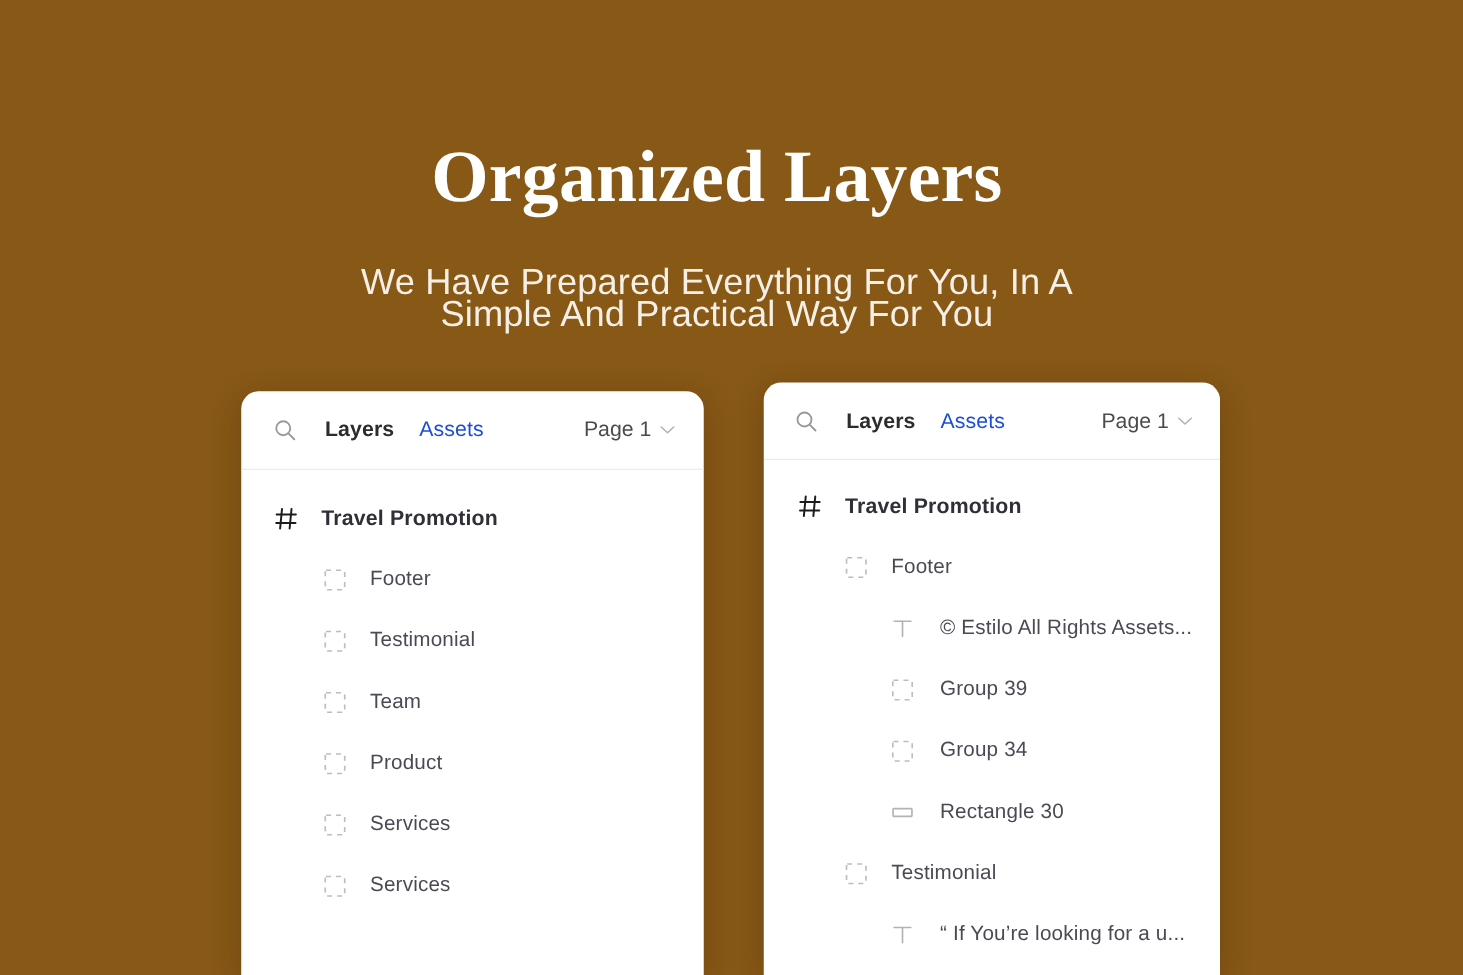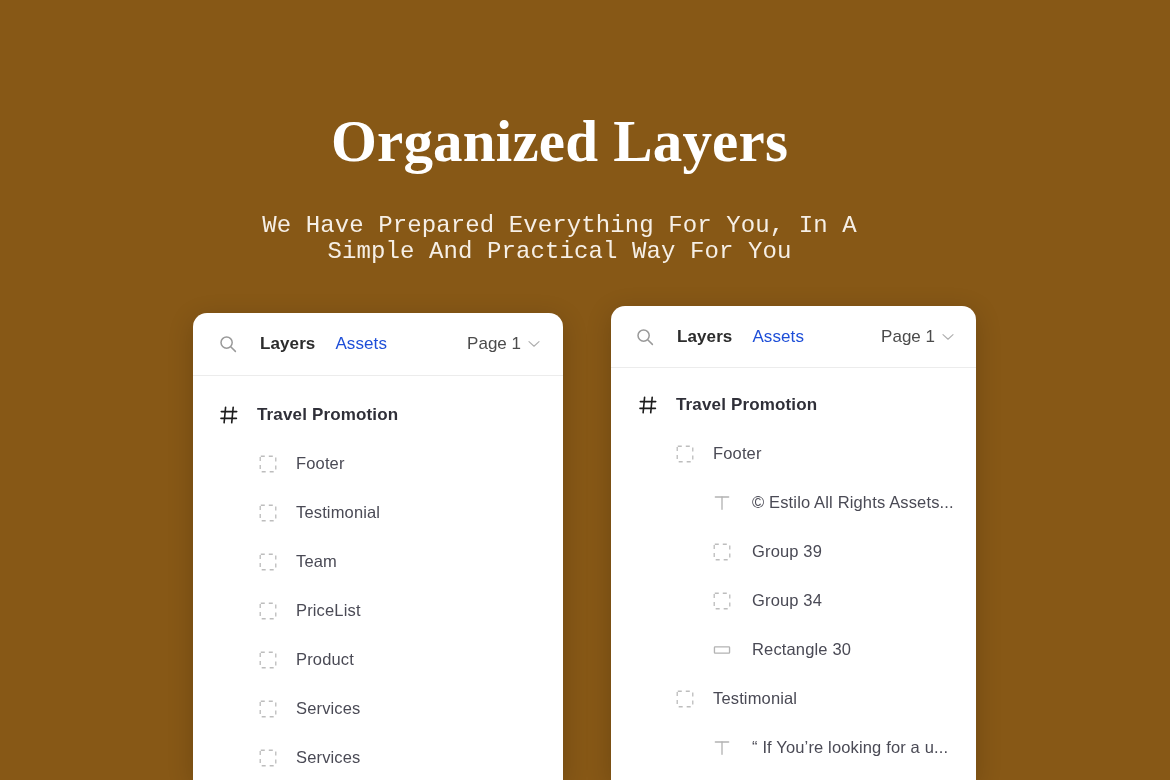--- a/index.html
+++ b/index.html
@@ -12,39 +12,39 @@
 
   body {
     background: #875816;
     font-family: "Liberation Sans", sans-serif;
     position: relative;
   }
 
   
   .hero {
     position: absolute;
-    top: 0; left: 0;
+    top: 0; left: 14px;
     width: 1119px;
     text-align: center;
   }
 
   .hero-title {
     font-family: "Liberation Serif", serif;
     font-weight: bold;
     font-size: 59px;
     line-height: 1;
     color: #ffffff;
     letter-spacing: 0.2px;
     margin-top: 112px;
   }
 
   .hero-subtitle {
-    font-family: Liberation Mono, monospace;
+    font-family: Liberation Sans, sans-serif;
     font-weight: 400;
-    font-size: 24px;
+    font-size: 29px;
     line-height: 26px;
     color: #f6efe6;
     margin-top: 42px;
     letter-spacing: 0.1px;
   }
 
   
   .panel {
     position: absolute;
     background: #ffffff;
@@ -218,28 +218,20 @@
 
     <div class="layer-row lvl1">
       <span class="layer-icon">
         <svg viewBox="0 0 18 18" fill="none">
           <rect x="2" y="2" width="14" height="14" stroke="#bdbdbd" stroke-width="1.2" stroke-dasharray="3.6 3.6" rx="0.5"></rect>
         </svg>
       </span>
       <span class="layer-label">Team</span>
     </div>
 
-    <div class="layer-row lvl1">
-      <span class="layer-icon">
-        <svg viewBox="0 0 18 18" fill="none">
-          <rect x="2" y="2" width="14" height="14" stroke="#bdbdbd" stroke-width="1.2" stroke-dasharray="3.6 3.6" rx="0.5"></rect>
-        </svg>
-      </span>
-      <span class="layer-label">PriceList</span>
-    </div>
 
     <div class="layer-row lvl1">
       <span class="layer-icon">
         <svg viewBox="0 0 18 18" fill="none">
           <rect x="2" y="2" width="14" height="14" stroke="#bdbdbd" stroke-width="1.2" stroke-dasharray="3.6 3.6" rx="0.5"></rect>
         </svg>
       </span>
       <span class="layer-label">Product</span>
     </div>
 

